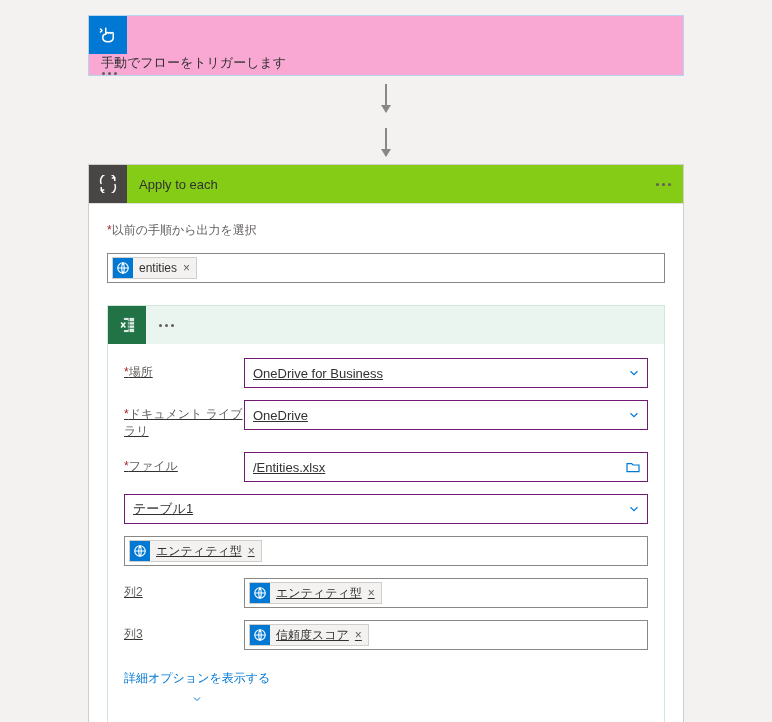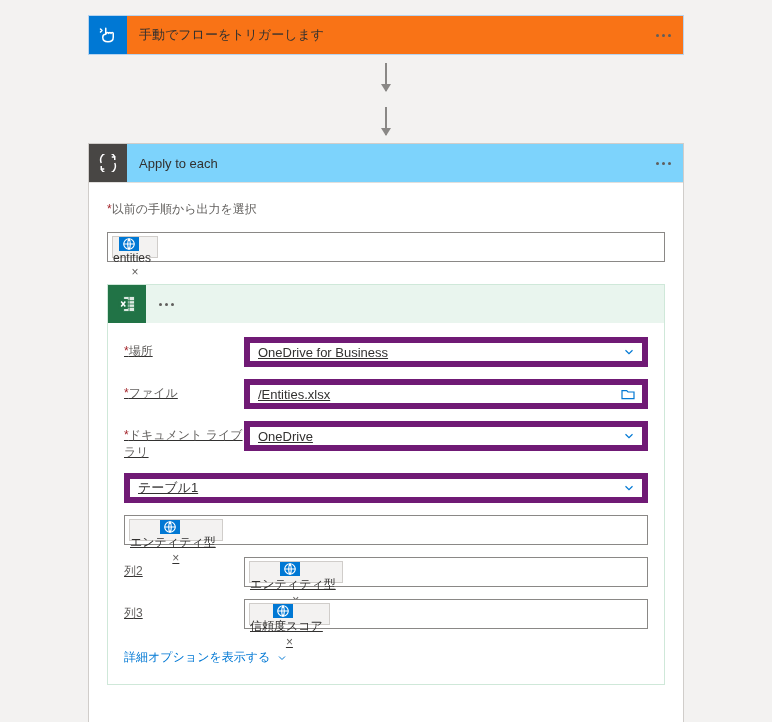--- a/index.html
+++ b/index.html
@@ -16,85 +16,86 @@
   width: 0; height: 28px; border-left: 2px solid #8a8886; position: relative;
 }
 .arrow::after {
   content: ""; position: absolute; bottom: -1px; left: -6px;
   border-left: 5px solid transparent; border-right: 5px solid transparent;
   border-top: 8px solid #8a8886;
 }
 
 .step {
   display: flex; align-items: stretch;
-  border: 1px solid #b7d4ef; background: #f97316;
+  border: 1px solid #b7d4ef; background: #f9a8d4;
   margin: 0 auto;
+  flex-direction: column;
 }
 .step.narrow { width: 596px; }
 
 .step-icon {
   width: 38px; min-height: 38px; display: flex; align-items: center; justify-content: center;
   color: #fff; flex-shrink: 0;
 }
 .bg-blue { background: #0078d4; }
 .bg-gray { background: #484644;}
 .step-title {
   flex: 1; display: flex; align-items: center; padding: 0 12px; font-size: 13px; color: #323130;
 }
 .step-menu { width: 40px; display: flex; align-items: center; justify-content: center; }
 .dots { display: flex; gap: 3px; }
 .dots span { width: 3px; height: 3px; background: #605e5c; border-radius: 50%; }
 
 .each-container {
   width: 596px; margin: 0 auto; border: 1px solid #d0cdca; background: #fff;
 }
 .each-header {
-  display: flex; align-items: stretch; background: #7dd3fc;
+  display: flex; align-items: stretch; background: #84cc16;
   border-bottom: 1px solid #e1dfdd;
 }
 .each-body { padding: 18px 18px 50px 18px; }
 
 .field-label { font-size: 12px; color: #605e5c; margin-bottom: 14px; }
 .req { color: #a4262c; }
 
 .token-input {
   border: 1px solid #8a8886; background: #fff; min-height: 30px; padding: 3px 4px;
   display: flex; align-items: center; flex-wrap: wrap; gap: 4px;
 }
 .token {
   display: inline-flex; align-items: center; background: #f3f2f1; border: 1px solid #d0cdca;
-  height: 22px; padding-right: 6px; font-size: 12px; flex-direction: column;
+  height: 22px; padding-right: 6px; font-size: 12px;
 }
 .token-icon {
   width: 20px; height: 20px; background: #0078d4; display: flex; align-items: center; justify-content: center;
   margin-right: 6px;
 }
 .token-x { margin-left: 6px; color: #605e5c; font-size: 12px; cursor: pointer; }
 
 .excel-card { border: 1px solid #cfe8d9; margin-top: 22px; }
 .excel-header {
   display: flex; align-items: stretch; background: #e9f5ee;
 }
 .bg-excel { background: #217346; }
 .excel-body { padding: 8px 16px 18px 16px; }
 
 .form-row { display: flex; align-items: flex-start; padding: 6px 0; text-decoration: underline; }
 .form-row .lbl { width: 120px; font-size: 12px; color: #605e5c; padding-top: 6px; }
 .form-row .ctrl { flex: 1; }
 
 .select-box, .text-box {
-  border: 6px solid #701a75; height: 30px; display: flex; align-items: center;
+  border: 1px solid #701a75; height: 30px; display: flex; align-items: center;
   padding: 0 8px; font-size: 13px; color: #323130; background: #fff; position: relative;
 }
 .select-box .chev, .text-box .fileicon {
   position: absolute; right: 6px; top: 50%; transform: translateY(-50%);
 }
 .chev svg { display:block; }
 
-.show-more { color: #0078d4; font-size: 12px; margin-top: 14px; display: inline-flex; align-items: center; gap: 6px; cursor: pointer; }
+.show-more { color: #0078d4; font-size: 12px; margin-top: 14px; display: inline-flex; align-items: center; gap: 6px; cursor: pointer; flex-direction: column; }
 
 svg { display: block; }
 </style>
 </head>
 <body>
 
 <div class="canvas">
 
   <div class="step narrow">
     <div class="step-icon bg-blue">
@@ -191,41 +192,41 @@
                 <span class="chev">
                   <svg width="14" height="14" viewBox="0 0 24 24" fill="none" stroke="#0078d4" stroke-width="2">
                       <path d="M6 9l6 6 6-6"></path>
                     </svg>
                 </span>
               </div>
             </div>
           </div>
 
           <div class="form-row">
+            <div class="lbl"><span class="req">*</span><span>ドキュメント ライブラリ</span></div>
+            <div class="ctrl">
+              <div class="select-box">
+                <span>OneDrive</span>
+                <span class="chev">
+                  <svg width="14" height="14" viewBox="0 0 24 24" fill="none" stroke="#0078d4" stroke-width="2">
+                      <path d="M6 9l6 6 6-6"></path>
+                    </svg>
+                </span>
+              </div>
+            </div>
+          </div>
+
+          <div class="form-row">
             <div class="lbl"><span class="req">*</span><span>ファイル</span></div>
             <div class="ctrl">
               <div class="text-box">
                 <span>/Entities.xlsx</span>
                 <span class="fileicon">
                   <svg width="16" height="16" viewBox="0 0 24 24" fill="none" stroke="#0078d4" stroke-width="1.8">
                       <path d="M3 7 L3 19 L21 19 L21 9 L12 9 L10 7 Z"></path>
-                    </svg>
-                </span>
-              </div>
-            </div>
-          </div>
-
-          <div class="form-row">
-            <div class="lbl"><span class="req">*</span><span>ドキュメント ライブラリ</span></div>
-            <div class="ctrl">
-              <div class="select-box">
-                <span>OneDrive</span>
-                <span class="chev">
-                  <svg width="14" height="14" viewBox="0 0 24 24" fill="none" stroke="#0078d4" stroke-width="2">
-                      <path d="M6 9l6 6 6-6"></path>
                     </svg>
                 </span>
               </div>
             </div>
           </div>
 
           <div class="form-row">
             <div class="ctrl">
               <div class="select-box">
                 <span>テーブル1</span>

